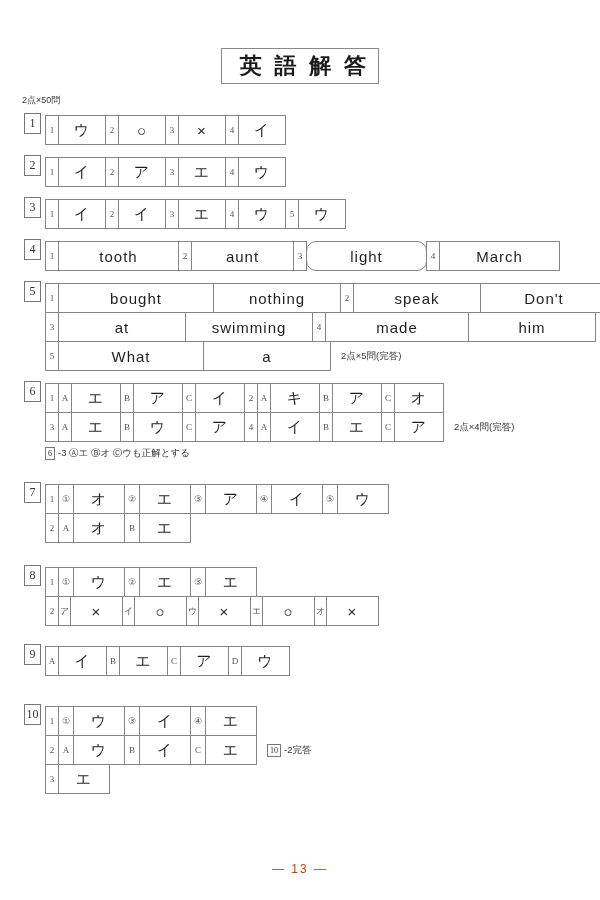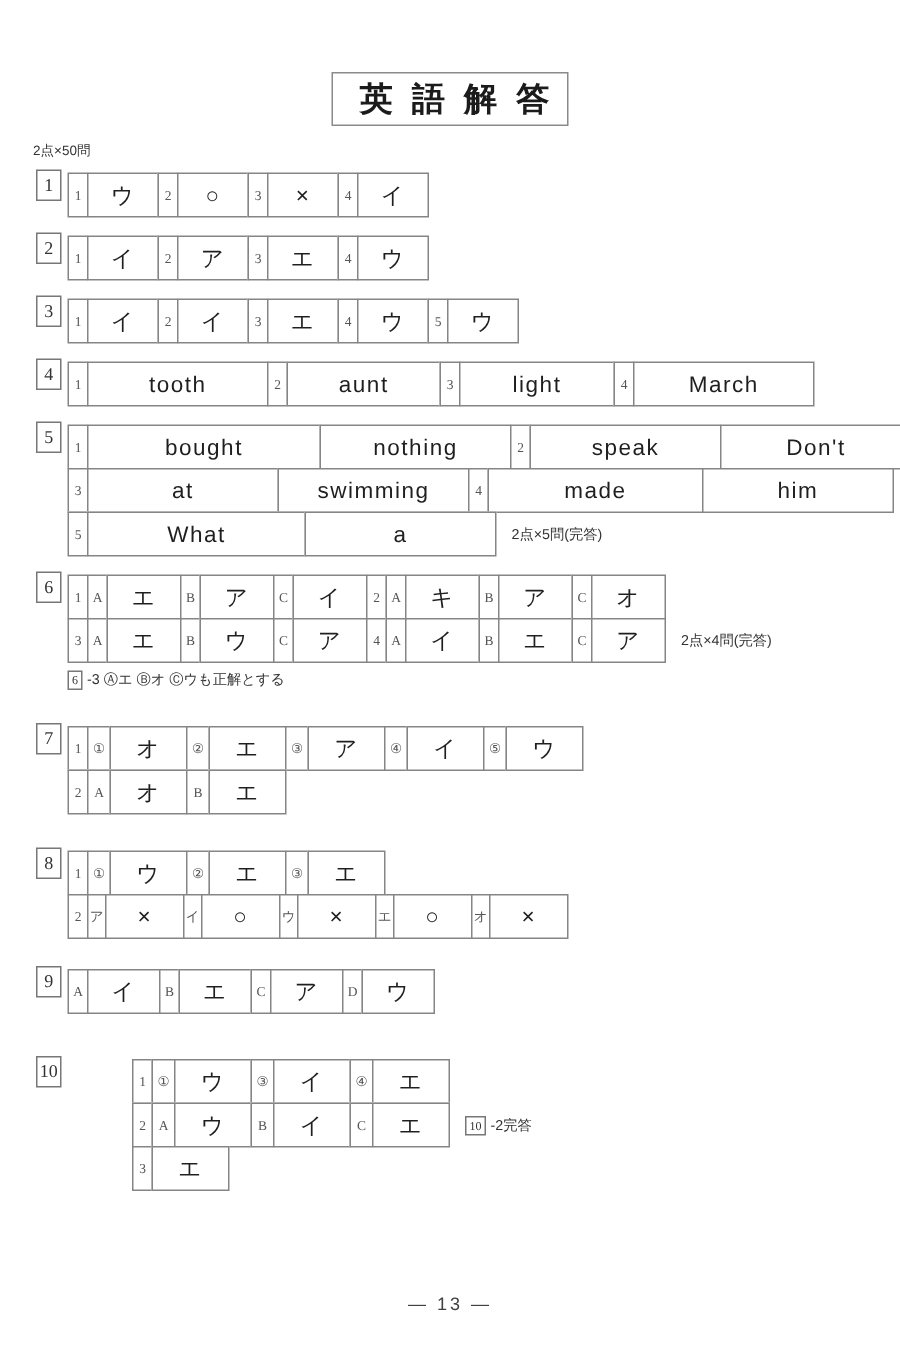--- a/index.html
+++ b/index.html
@@ -12,21 +12,21 @@
     padding:5px 12px 5px 18px;font-family:"Liberation Serif","DejaVu Serif",serif;
     font-size:22px;font-weight:bold;letter-spacing:0.58em;color:#1b1b1b;line-height:1.1;
   }
   .title-box span{display:inline-block;margin-right:-0.58em;}
   .score-note{margin:10px 0 0 22px;font-size:9px;color:#333;}
   .questions{margin:8px 0 0 24px;}
   .qblock{display:flex;align-items:flex-start;margin-bottom:12px;}
   .q7{margin-top:24px;}
   .q8{margin-top:24px;}
   .q9{margin-top:20px;}
-  .q10{margin-top:30px;gap:43px;}
+  .q10{margin-top:30px;}
   .qlabel{
     width:15px;height:19px;border:1px solid #777;flex-shrink:0;
     font-family:"Liberation Serif","DejaVu Serif",serif;font-size:12px;color:#333;
     display:flex;align-items:center;justify-content:center;margin-right:4px;
     position:relative;top:-2px;background:#fff;
   }
   .qbody{display:block;}
   .qrowwrap{display:flex;align-items:center;}
   .qrowwrap + .qrowwrap{margin-top:-1px;}
   .qrow{display:flex;}
@@ -39,21 +39,21 @@
   .ans{font-size:15px;color:#1f1f1f;letter-spacing:1px;}
   .side-note{margin-left:10px;font-size:9.5px;color:#333;display:flex;align-items:center;gap:3px;white-space:nowrap;}
   .footnote{margin-top:5px;font-size:9.5px;color:#333;display:flex;align-items:center;gap:3px;}
   .note-box{
     border:1px solid #777;font-size:8px;padding:0 2px;line-height:11px;color:#333;
     font-family:"Liberation Serif","DejaVu Serif",serif;
   }
   .note-text{white-space:nowrap;}
   .page-number{
     position:absolute;bottom:24px;left:0;right:0;text-align:center;
-    font-size:12px;color:#404040;letter-spacing:2px;
+    font-size:12px;color:#c2410c;letter-spacing:2px;
   }
 </style>
 </head>
 <body>
 
 <div class="sheet">
   <div class="title-box"><span>英語解答</span></div>
   <div class="score-note">2点×50問</div>
   <div class="questions">
       <div class="qblock q1">
@@ -112,21 +112,21 @@
       <div class="qblock q4">
         <div class="qlabel">4</div>
         <div class="qbody">
           <div class="qrowwrap">
             <div class="qrow">
               <div class="cell num" style="width: 14px;">1</div>
               <div class="cell ans" style="width: 121px;">tooth</div>
               <div class="cell num" style="width: 14px;">2</div>
               <div class="cell ans" style="width: 103px;">aunt</div>
               <div class="cell num" style="width: 14px;">3</div>
-              <div class="cell ans" style="width: 104px;">light</div>
+              <div class="cell ans" style="width: 121px; border-radius: 10px;">light</div>
               <div class="cell num" style="width: 14px;">4</div>
               <div class="cell ans" style="width: 121px;">March</div>
             </div>
           </div>
         </div>
       </div>
       <div class="qblock q5">
         <div class="qlabel">5</div>
         <div class="qbody">
           <div class="qrowwrap">

